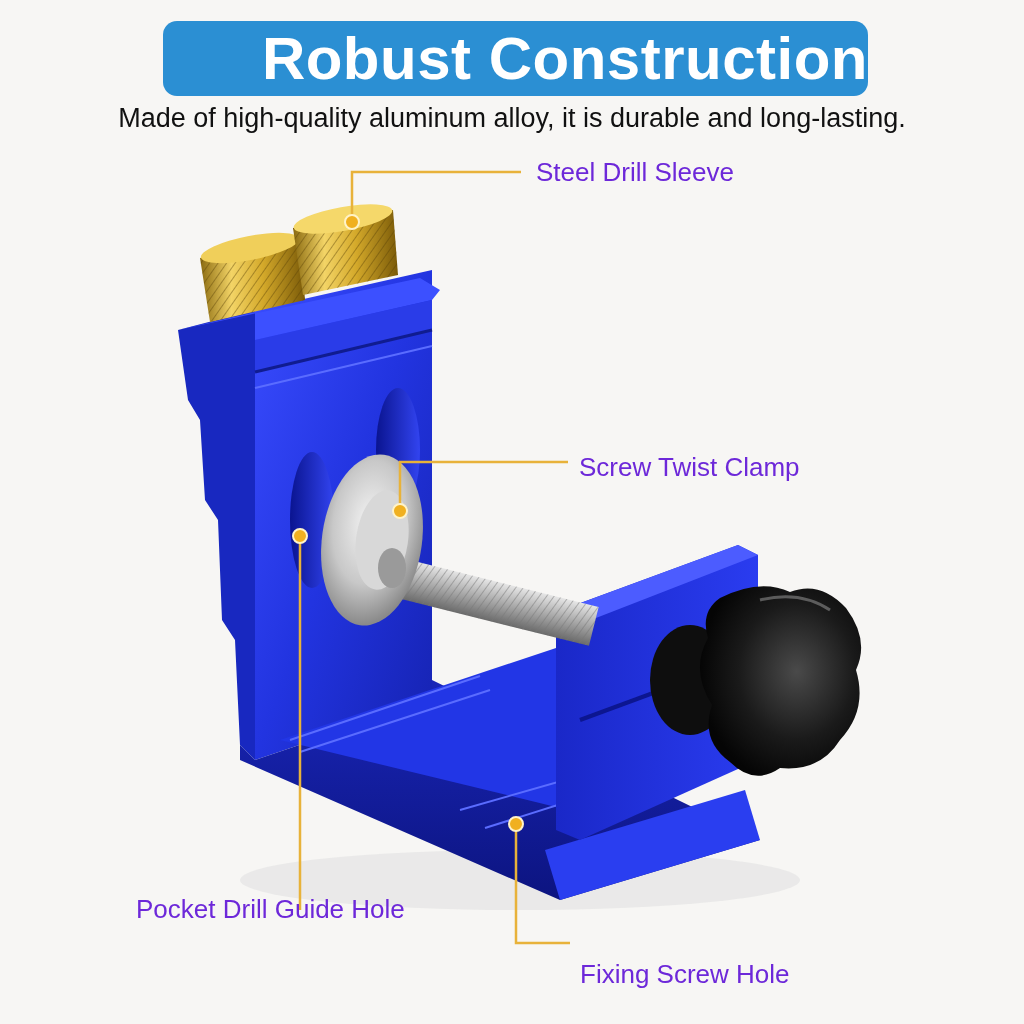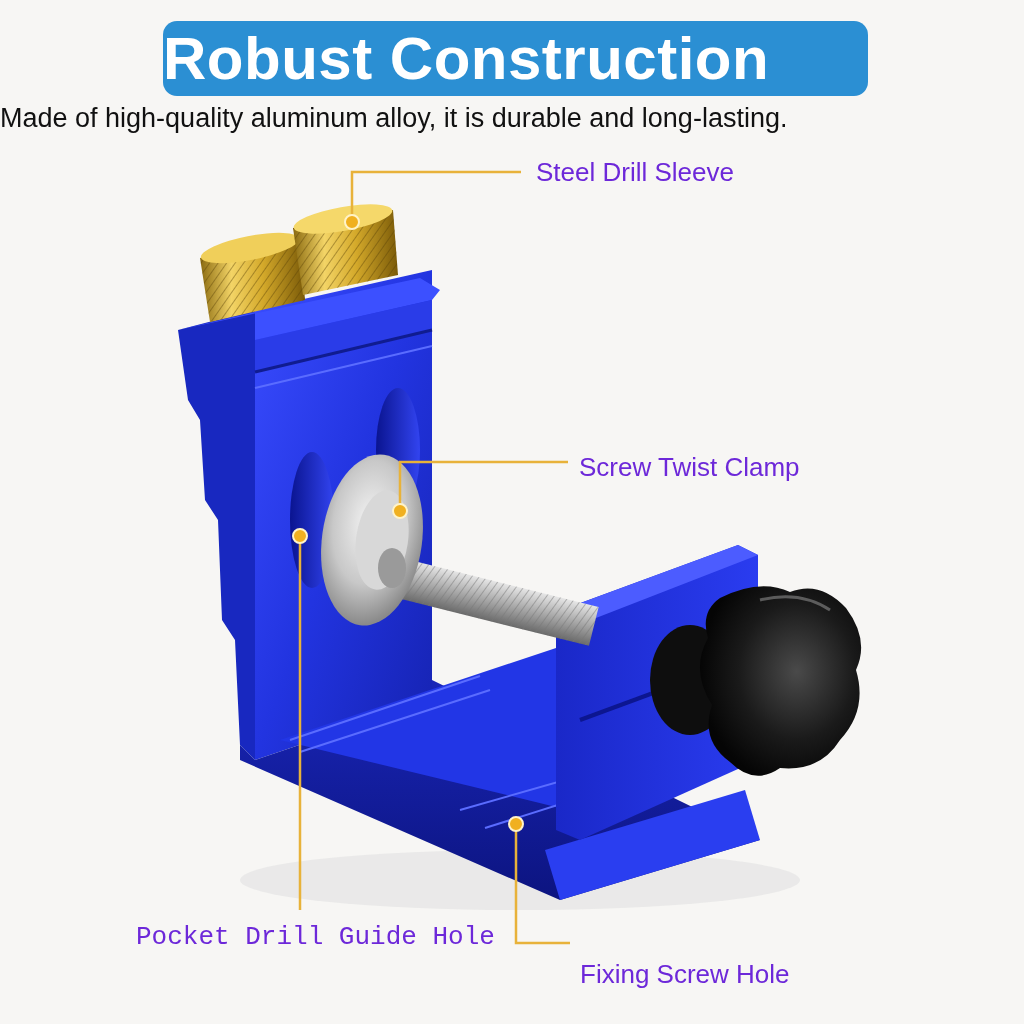--- a/index.html
+++ b/index.html
@@ -5,28 +5,28 @@
   html, body { margin: 0; padding: 0; }
   body {
     width: 1024px; height: 1024px; overflow: hidden;
     background: #f7f6f4;
     font-family: "Liberation Sans", "DejaVu Sans", sans-serif;
     position: relative;
   }
   .title-banner {
     position: absolute; left: 163px; top: 21px; width: 705px; height: 75px;
     background: #2b8fd3; border-radius: 14px;
-    display: flex; align-items: center; justify-content: flex-start;
+    display: flex; align-items: center; justify-content: flex-end;
   }
   .title-text {
     color: #ffffff; font-weight: bold; font-size: 60px; letter-spacing: 0.5px;
     line-height: 1;
   }
   .subtitle {
-    position: absolute; left: 0; top: 100px; width: 1024px; 
+    position: absolute; left: 0; top: 100px; width: 1024px; text-align: center;
     font-size: 27px; color: #111111; line-height: 36px;
   }
   .product { position: absolute; left: 0; top: 0; width: 1024px; height: 1024px; }
   .callout-label {
     position: absolute; font-size: 26px; color: #6d28d9; white-space: nowrap; line-height: 30px;
   }
 </style>
 </head>
 <body>
 
@@ -153,14 +153,14 @@
   <g fill="#f0b020" stroke="#fff3c8" stroke-width="2">
     <circle cx="352" cy="222" r="7"></circle>
     <circle cx="400" cy="511" r="7"></circle>
     <circle cx="300" cy="536" r="7"></circle>
     <circle cx="516" cy="824" r="7"></circle>
   </g>
 </svg>
 
 <div class="callout-label" style="left:536px; top:157px;">Steel Drill Sleeve</div>
 <div class="callout-label" style="left:579px; top:444px;margin-top:8px;">Screw Twist Clamp</div>
-<div class="callout-label" style="left:136px; top:922px;font-family:Liberation Mono, monospace;">Pocket Drill Guide Hole</div>
+<div class="callout-label" style="left:136px; top:894px;">Pocket Drill Guide Hole</div>
 <div class="callout-label" style="left:580px; top:959px;">Fixing Screw Hole</div>
 
 </body></html>

